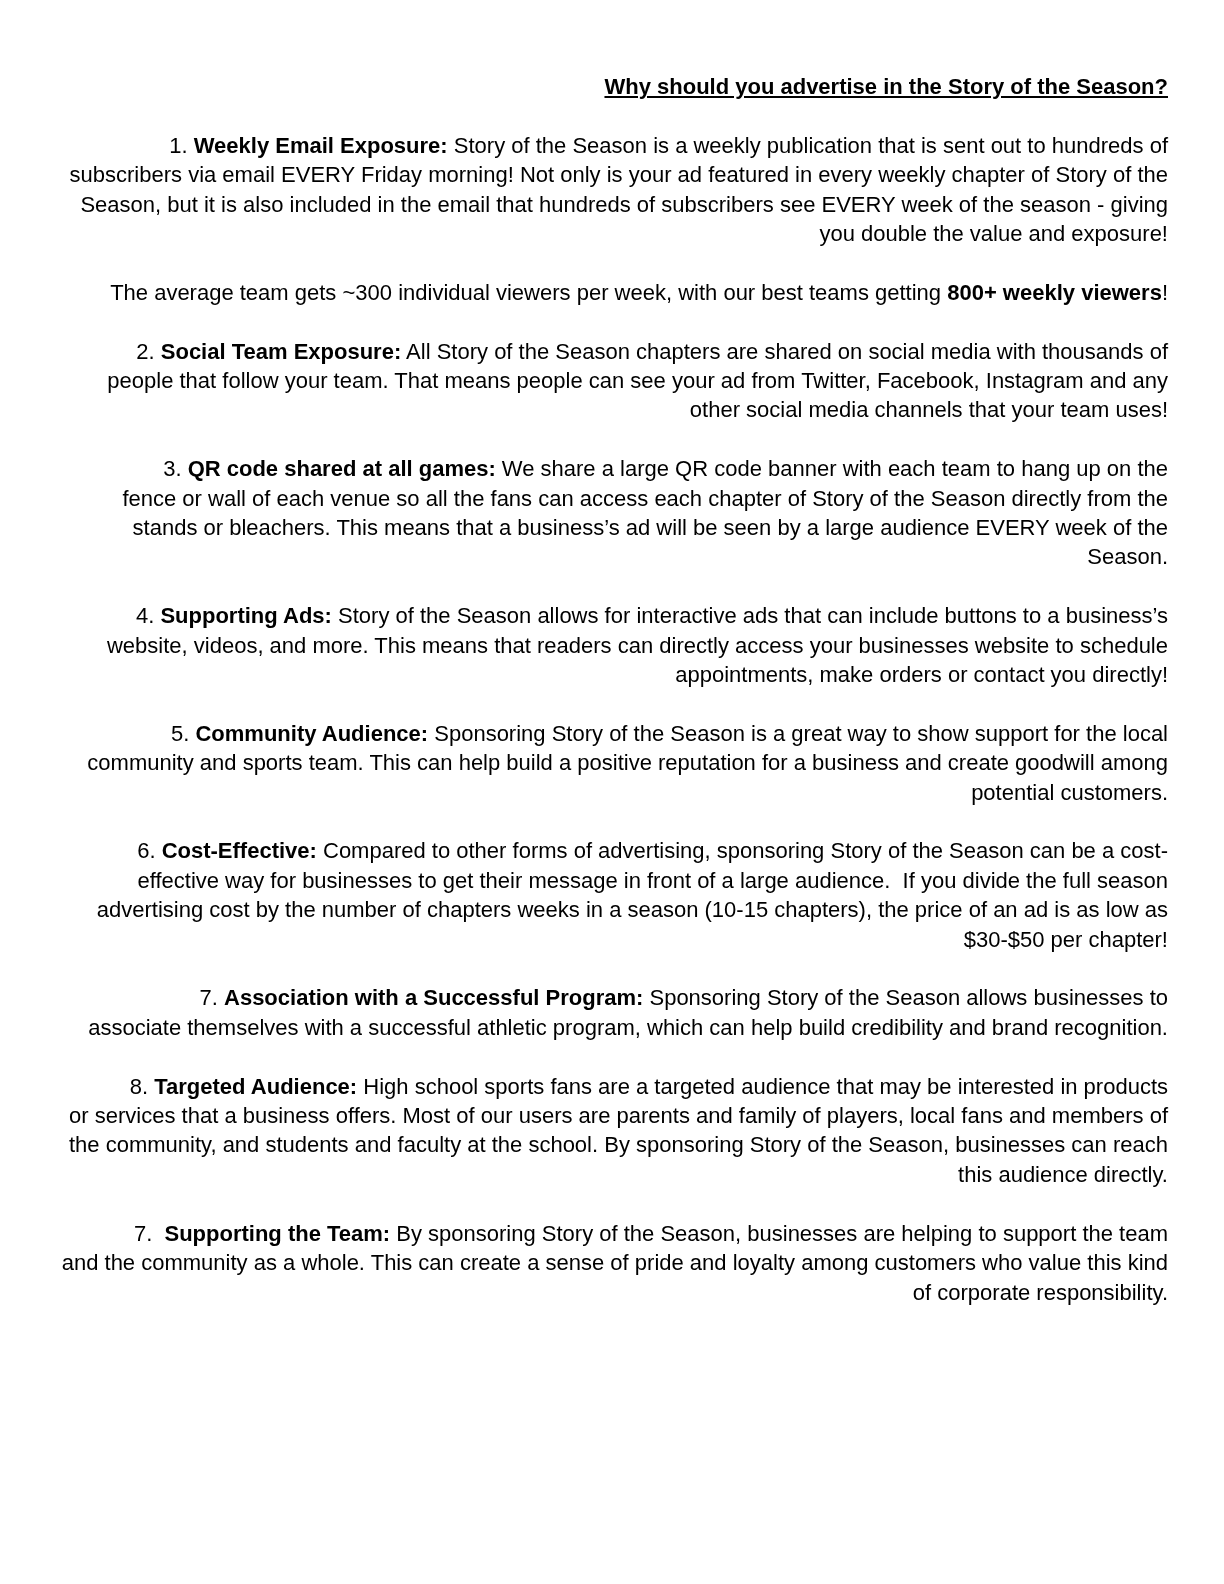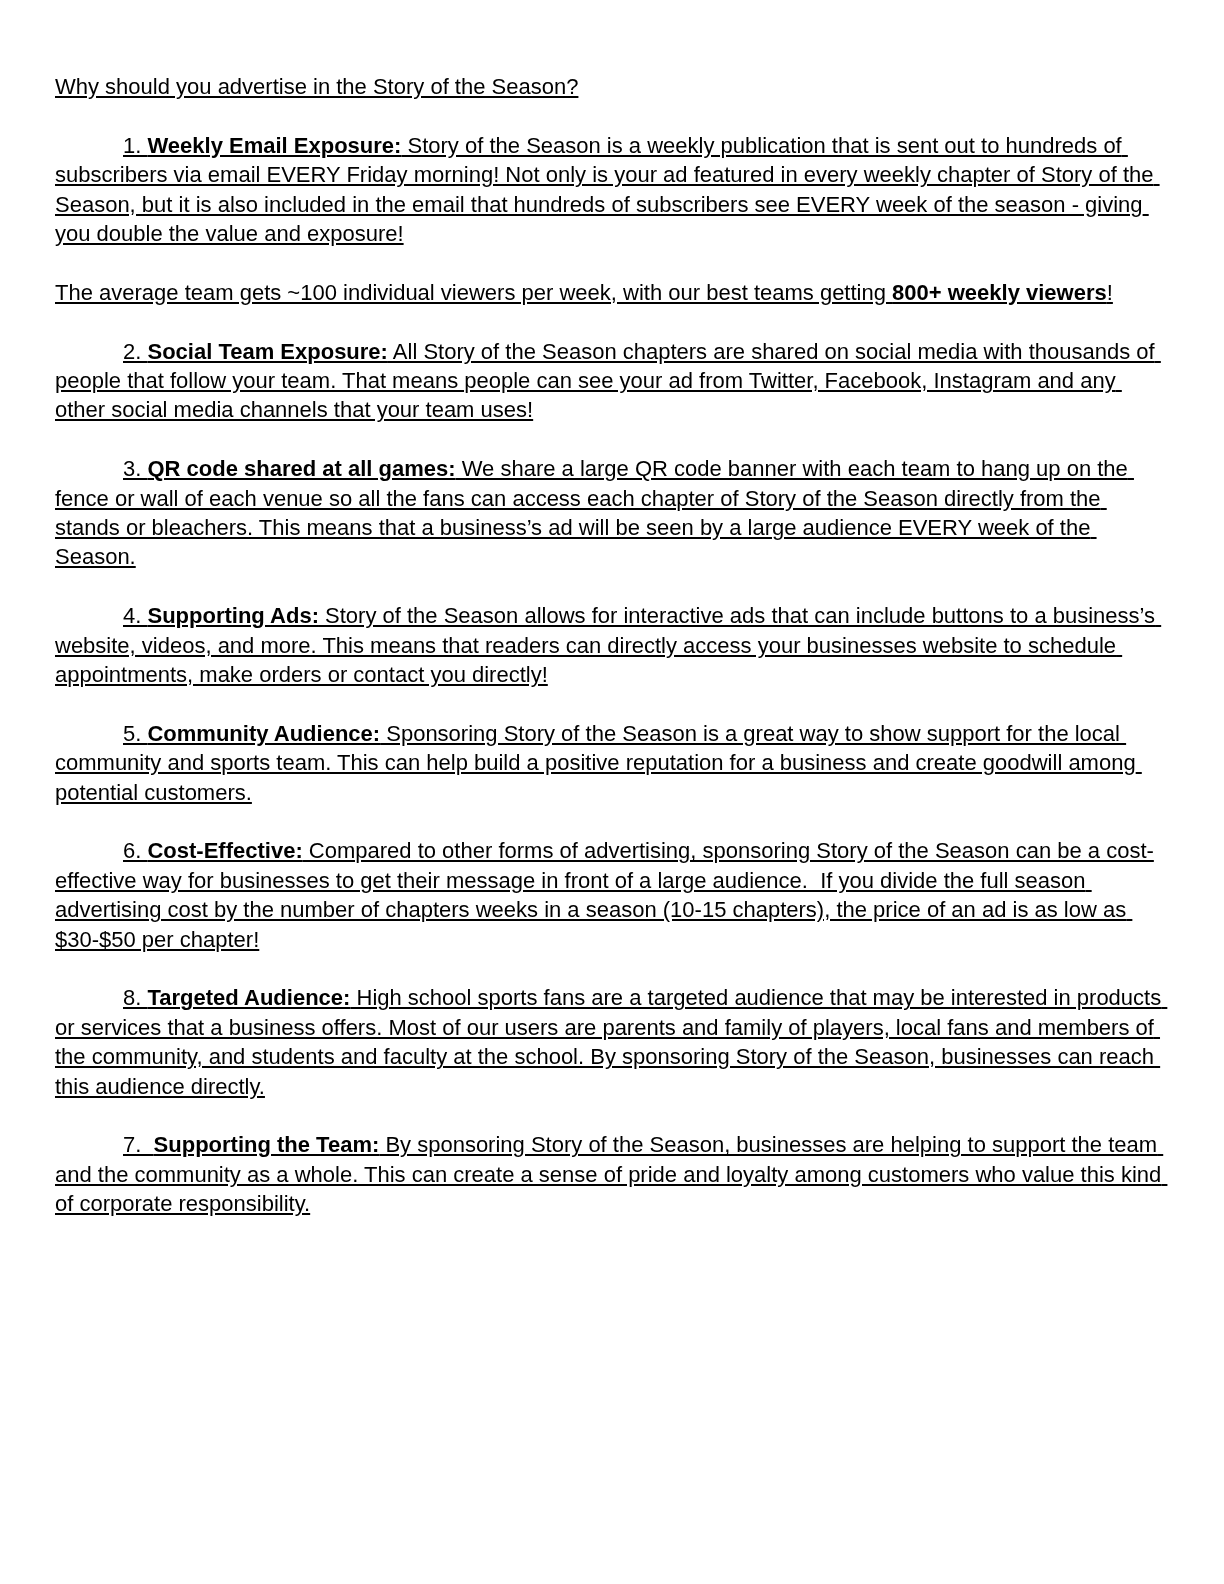--- a/index.html
+++ b/index.html
@@ -15,47 +15,47 @@
     background: #ffffff;
     color: #000000;
     font-family: "Liberation Sans", "DejaVu Sans", sans-serif;
     font-size: 22px;
     line-height: 29.4px;
     padding: 72px 56px 0 55px;
     overflow: hidden;
   }
   .doc-title {
     font-size: 22px;
-    font-weight: normal;
+    font-weight: bold;
     text-decoration: underline;
-    text-align: left;
+    text-align: right;
     margin: 0 0 29.4px 0;
   }
   p.para {
     margin: 0 0 29.4px 0;
     white-space: pre-wrap;
-    text-align: left;
-    text-decoration: underline;
+    text-align: right;
   }
   p.para.indent {
     text-indent: 68px;
   }
   .run-bold {
     font-weight: bold;
   }
 </style>
 </head>
 <body>
 
 <div class="page">
   <h1 class="doc-title">Why should you advertise in the Story of the Season?</h1>
   <div>
       <p class="para indent"><span class="run">1. </span><span class="run-bold">Weekly Email Exposure:</span><span class="run"> Story of the Season is a weekly publication that is sent out to hundreds of subscribers via email EVERY Friday morning! Not only is your ad featured in every weekly chapter of Story of the Season, but it is also included in the email that hundreds of subscribers see EVERY week of the season - giving you double the value and exposure!</span></p>
-      <p class="para"><span class="run">The average team gets ~100 individual viewers per week, with our best teams getting </span><span class="run-bold">800+ weekly viewers</span><span class="run">!</span></p>
+      <p class="para"><span class="run">The average team gets ~300 individual viewers per week, with our best teams getting </span><span class="run-bold">800+ weekly viewers</span><span class="run">!</span></p>
       <p class="para indent"><span class="run">2. </span><span class="run-bold">Social Team Exposure:</span><span class="run"> All Story of the Season chapters are shared on social media with thousands of people that follow your team. That means people can see your ad from Twitter, Facebook, Instagram and any other social media channels that your team uses!</span></p>
       <p class="para indent"><span class="run">3. </span><span class="run-bold">QR code shared at all games:</span><span class="run"> We share a large QR code banner with each team to hang up on the fence or wall of each venue so all the fans can access each chapter of Story of the Season directly from the stands or bleachers. This means that a business’s ad will be seen by a large audience EVERY week of the Season.</span></p>
       <p class="para indent"><span class="run">4. </span><span class="run-bold">Supporting Ads:</span><span class="run"> Story of the Season allows for interactive ads that can include buttons to a business’s website, videos, and more. This means that readers can directly access your businesses website to schedule appointments, make orders or contact you directly!</span></p>
       <p class="para indent"><span class="run">5. </span><span class="run-bold">Community Audience:</span><span class="run"> Sponsoring Story of the Season is a great way to show support for the local community and sports team. This can help build a positive reputation for a business and create goodwill among potential customers.</span></p>
       <p class="para indent"><span class="run">6. </span><span class="run-bold">Cost-Effective:</span><span class="run"> Compared to other forms of advertising, sponsoring Story of the Season can be a cost-effective way for businesses to get their message in front of a large audience.  If you divide the full season advertising cost by the number of chapters weeks in a season (10-15 chapters), the price of an ad is as low as $30-$50 per chapter!</span></p>
+      <p class="para indent"><span class="run">7. </span><span class="run-bold">Association with a Successful Program:</span><span class="run"> Sponsoring Story of the Season allows businesses to associate themselves with a successful athletic program, which can help build credibility and brand recognition.</span></p>
       <p class="para indent"><span class="run">8. </span><span class="run-bold">Targeted Audience:</span><span class="run"> High school sports fans are a targeted audience that may be interested in products or services that a business offers. Most of our users are parents and family of players, local fans and members of the community, and students and faculty at the school. By sponsoring Story of the Season, businesses can reach this audience directly.</span></p>
       <p class="para indent"><span class="run">7.  </span><span class="run-bold">Supporting the Team:</span><span class="run"> By sponsoring Story of the Season, businesses are helping to support the team and the community as a whole. This can create a sense of pride and loyalty among customers who value this kind of corporate responsibility.</span></p>
     </div>
 </div>
 
 </body></html>

